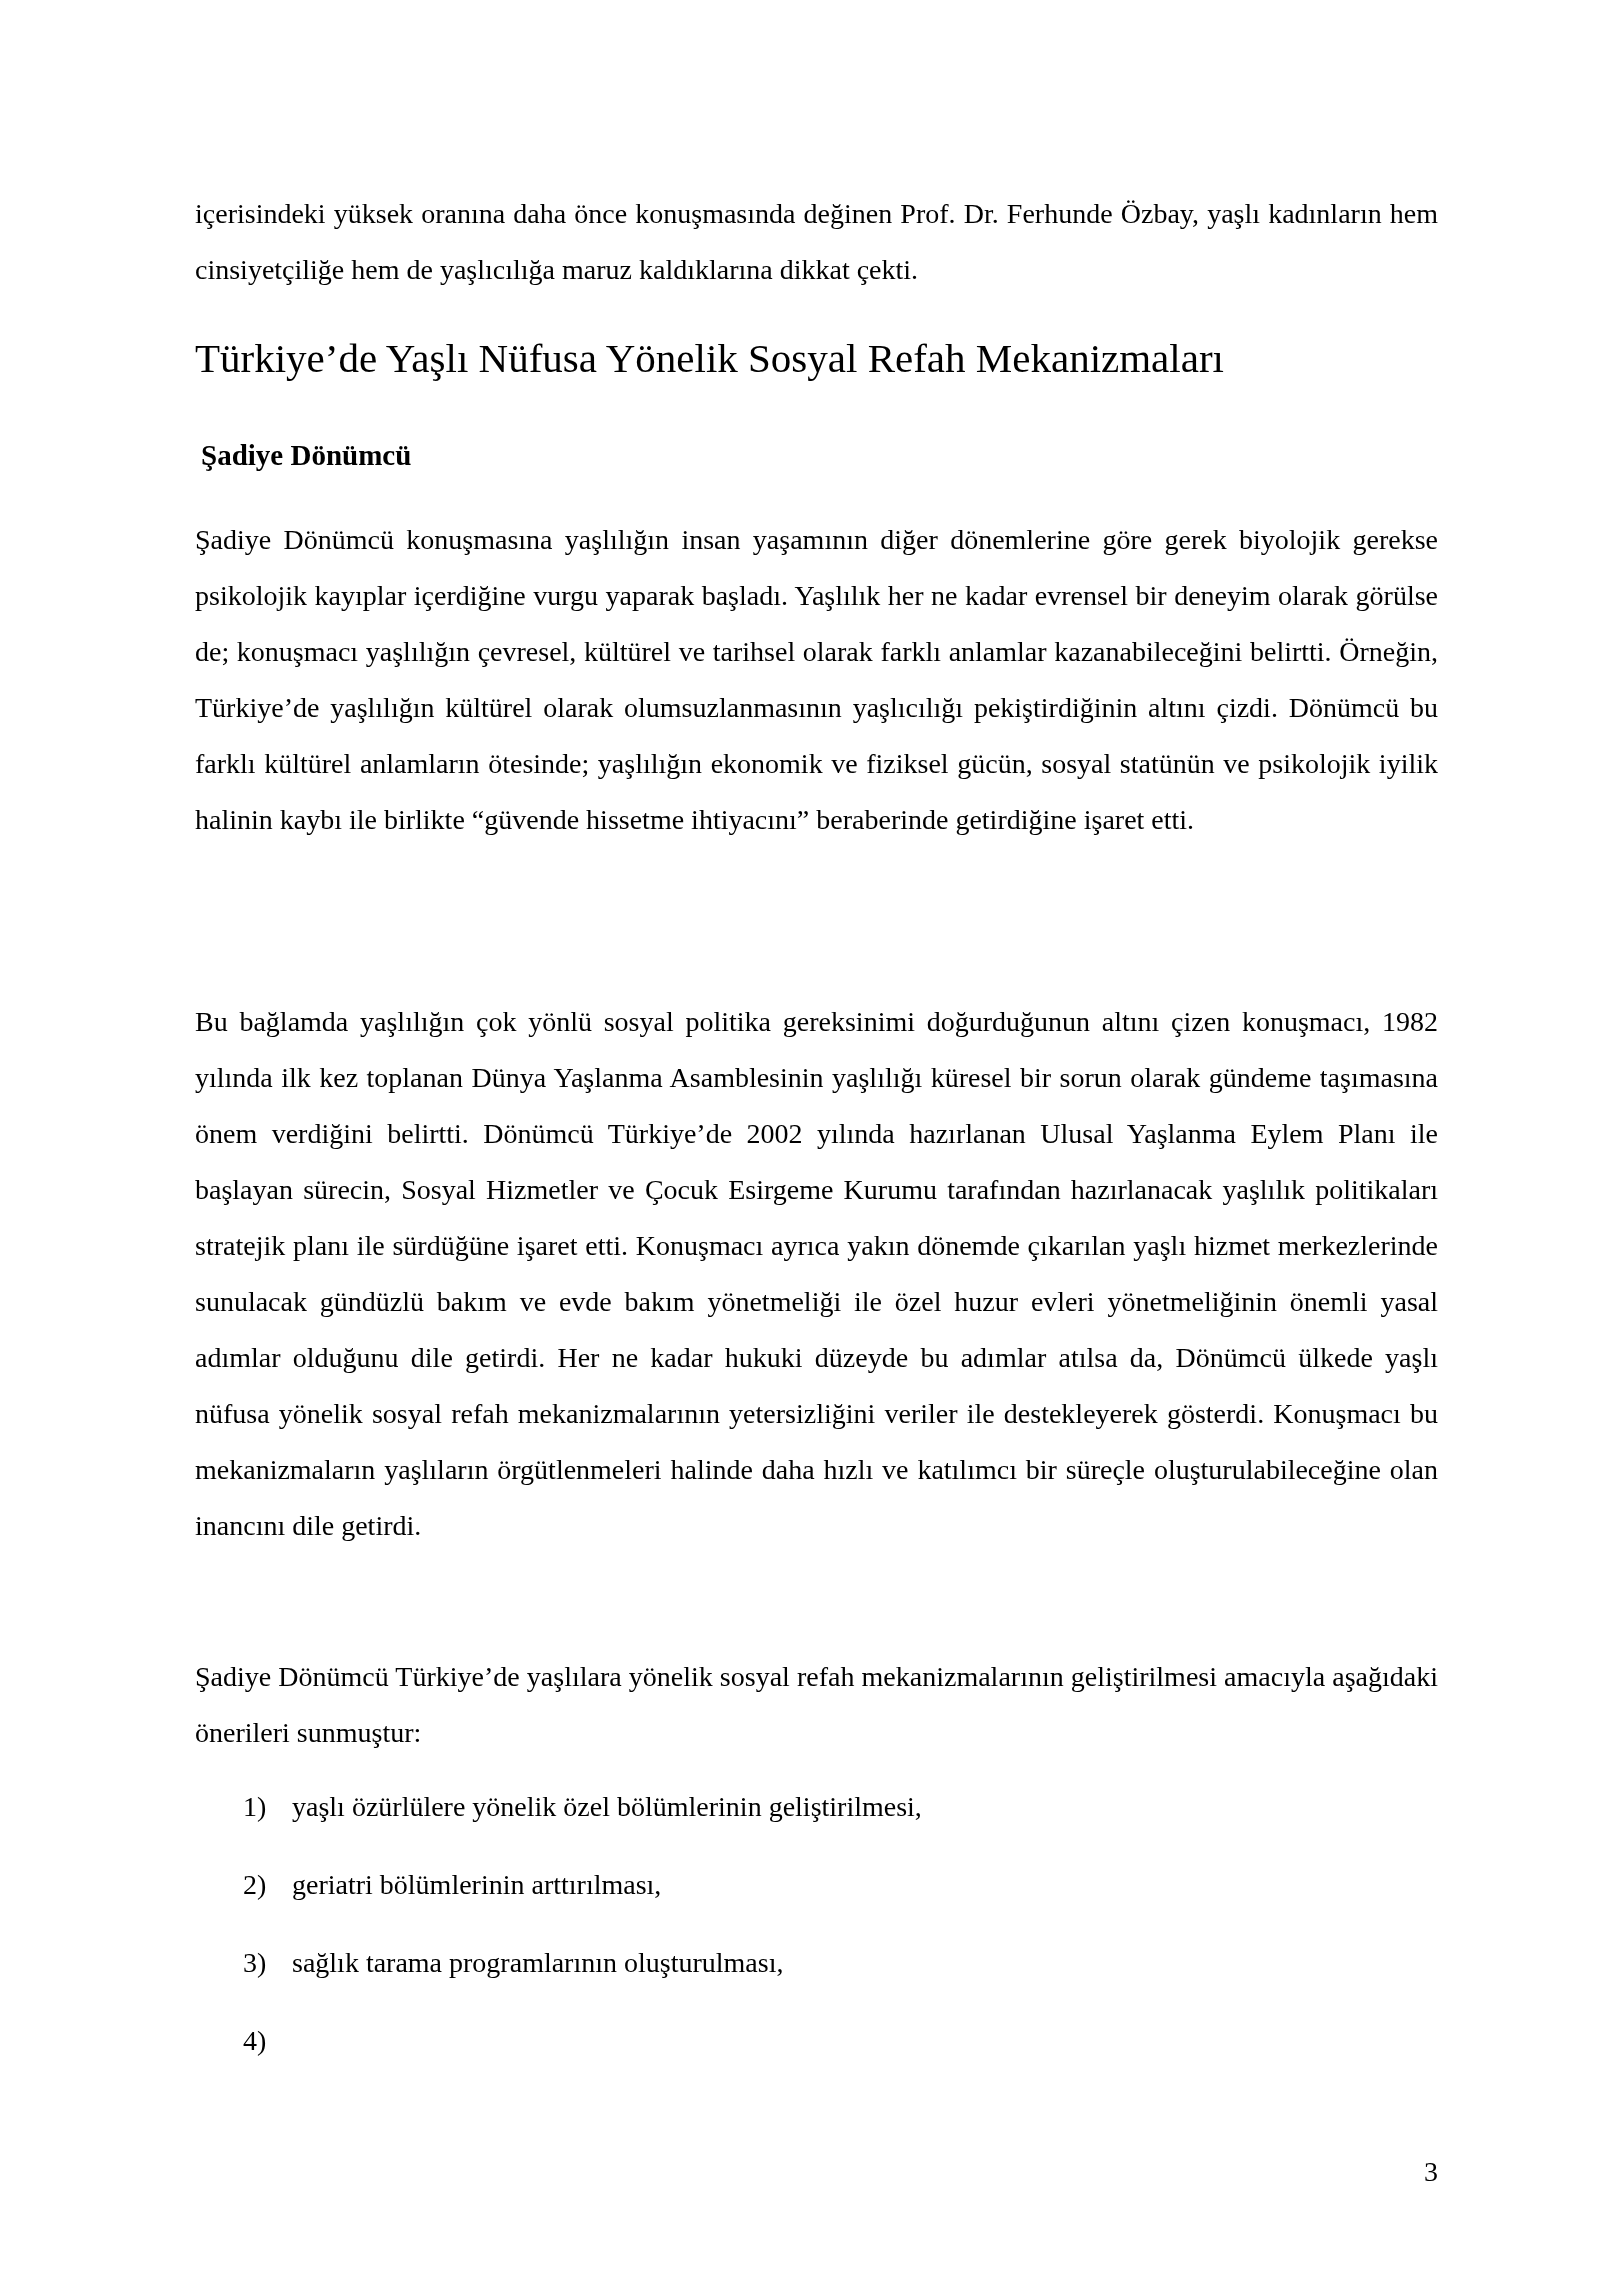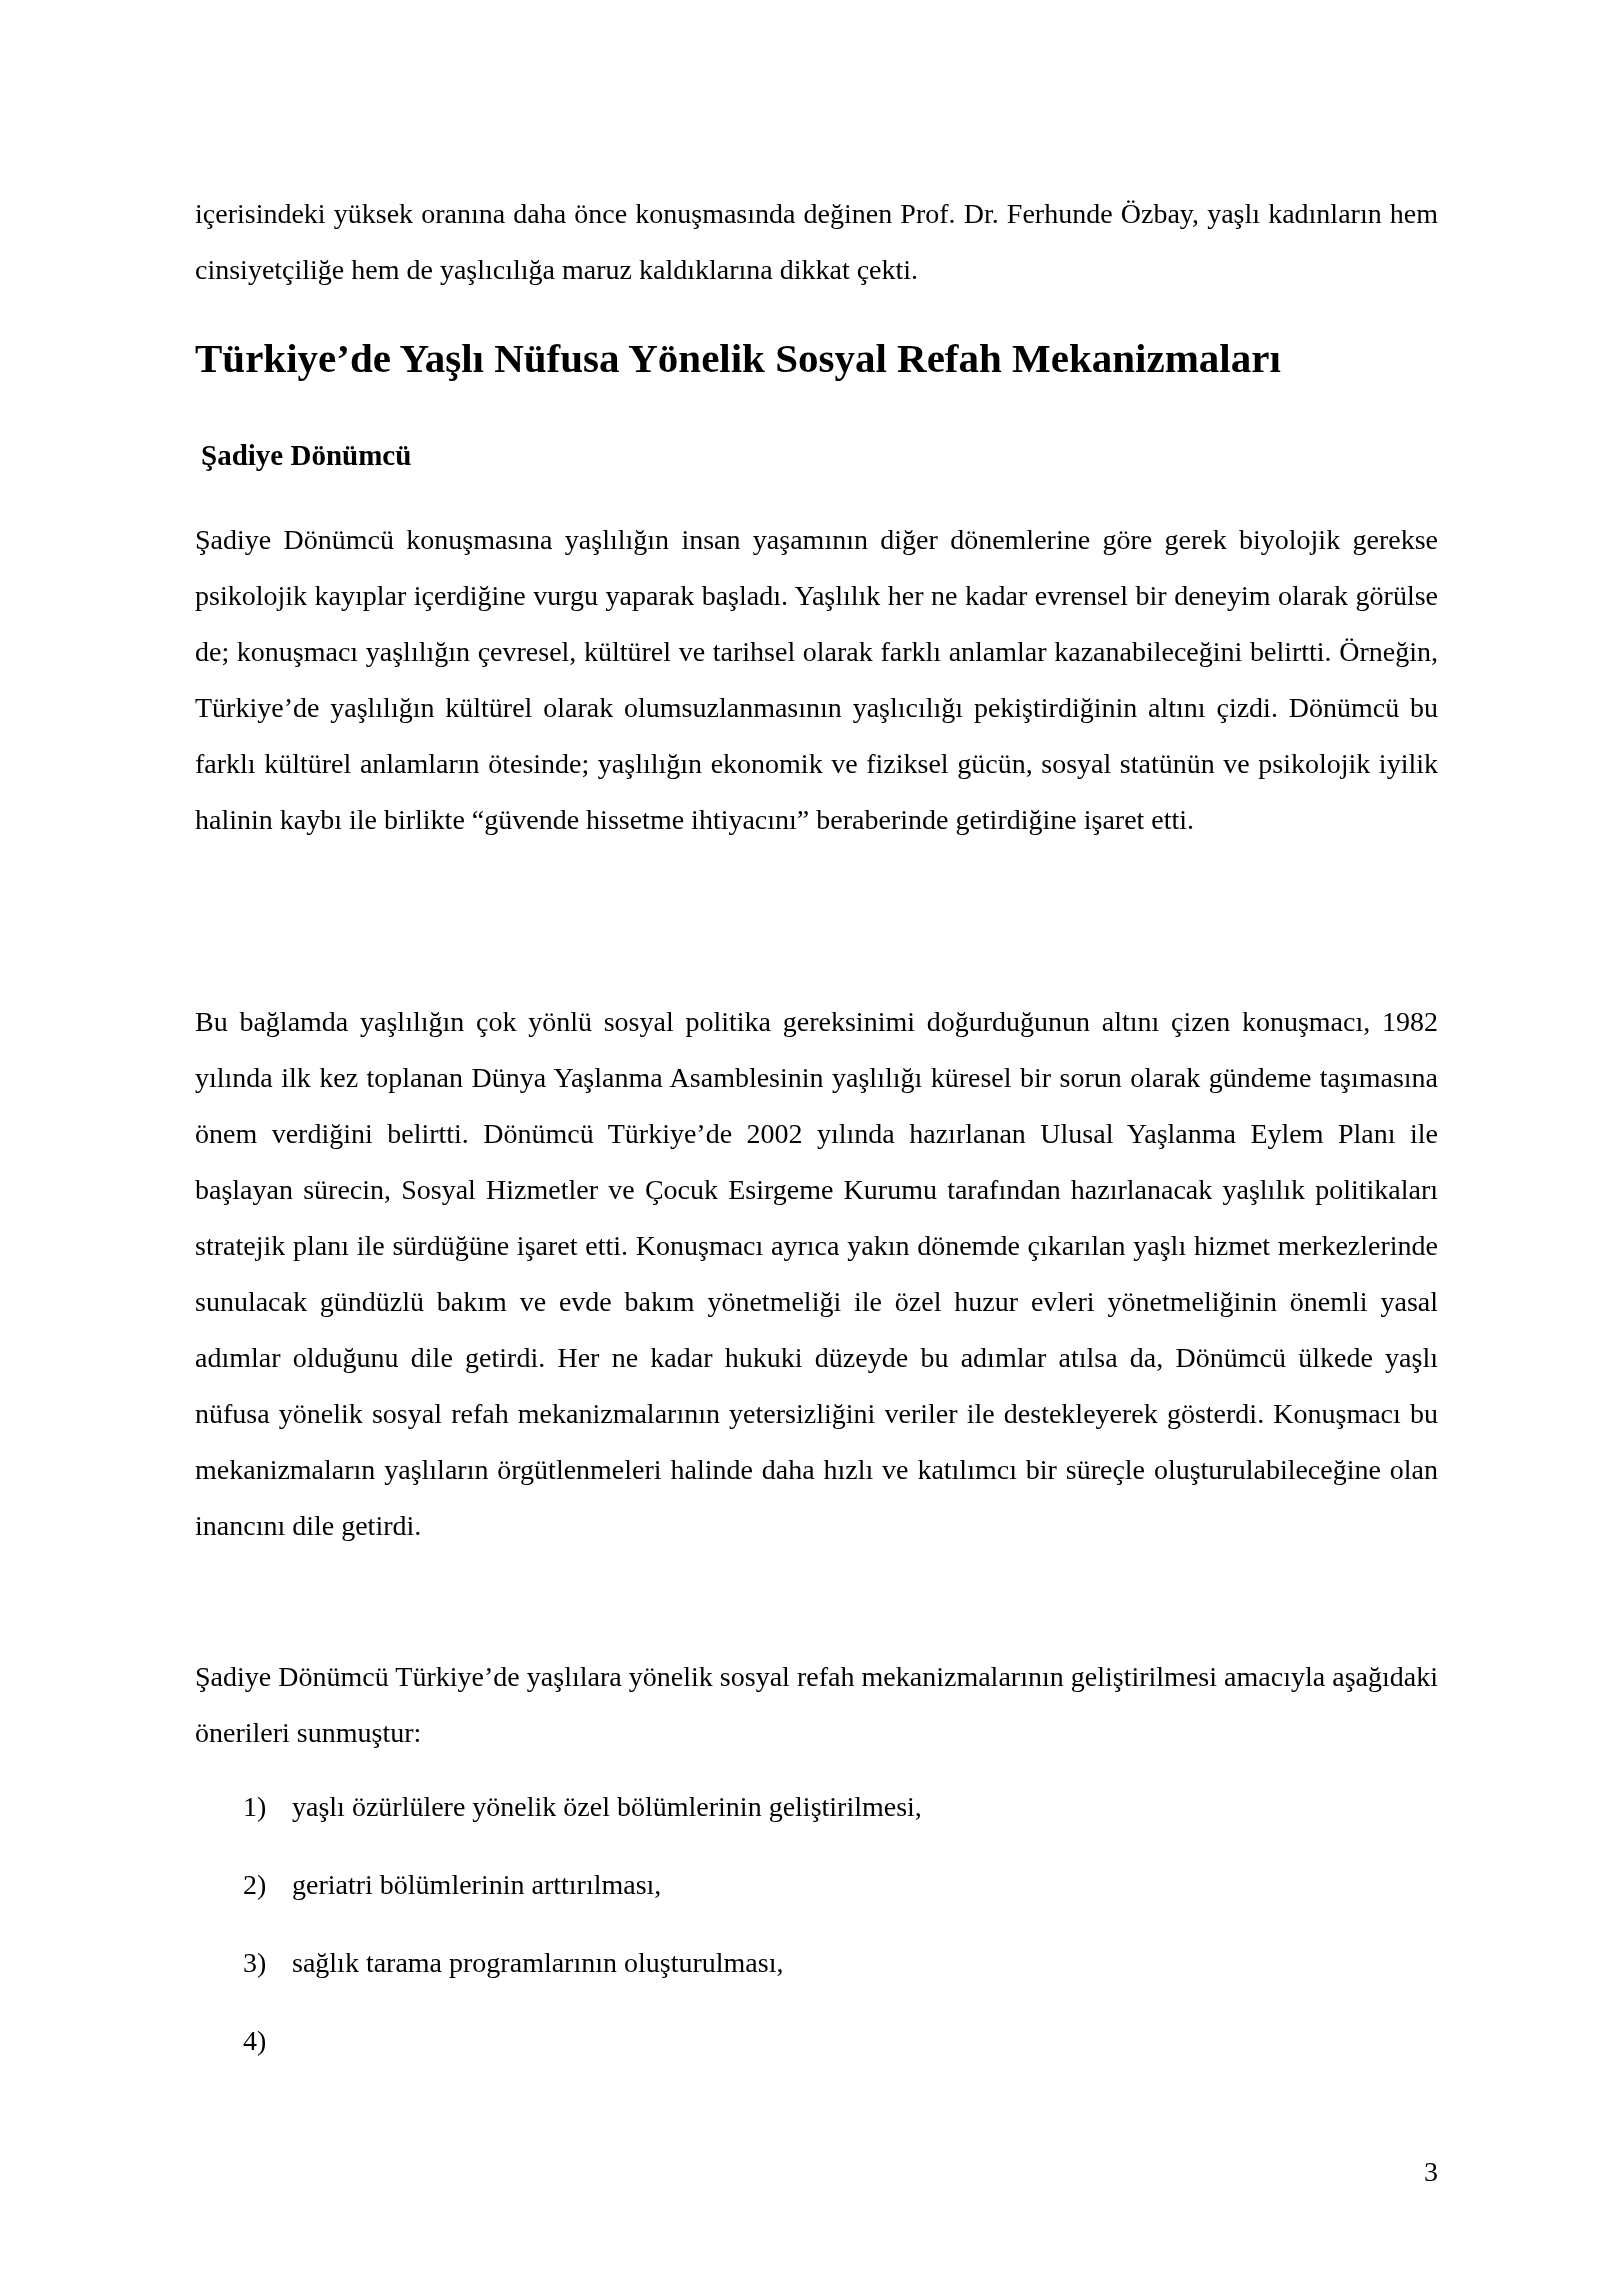--- a/index.html
+++ b/index.html
@@ -7,21 +7,21 @@
       width: 1621px; height: 2293px; position: relative; overflow: hidden;
       font-family: "Liberation Serif", "DejaVu Serif", serif; color: #000;
     }
     .page { position: absolute; left: 0; top: 0; width: 1621px; height: 2282px; }
     .content { position: absolute; left: 195px; width: 1243px; }
     p { margin: 0; font-size: 28px; line-height: 56px; text-align: justify; }
     p.last-left { text-align-last: left; }
     #intro { top: 186px; }
     h2 {
       position: absolute; left: 195px; top: 331px; margin: 0;
-      font-size: 41px; font-weight: bold; line-height: 55px; white-space: nowrap;
+      font-size: 41px; font-weight: normal; line-height: 55px; white-space: nowrap;
     }
     .author {
       position: absolute; left: 201px; top: 428px; margin: 0;
       font-size: 29px; font-weight: bold; line-height: 55px;
     }
     #para1 { top: 512px; }
     #para2 { top: 994px; }
     #para3 { top: 1649px; font-family: Liberation Serif, serif; }
     ol.suggestions {
       position: absolute; left: 195px; top: 1789px; width: 1243px;

